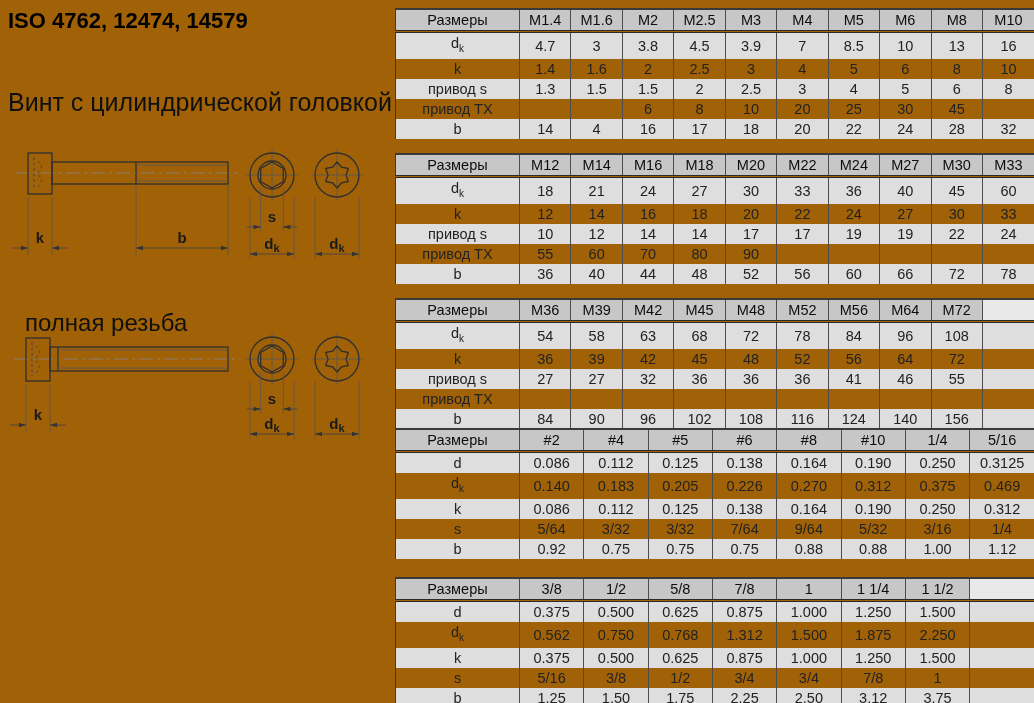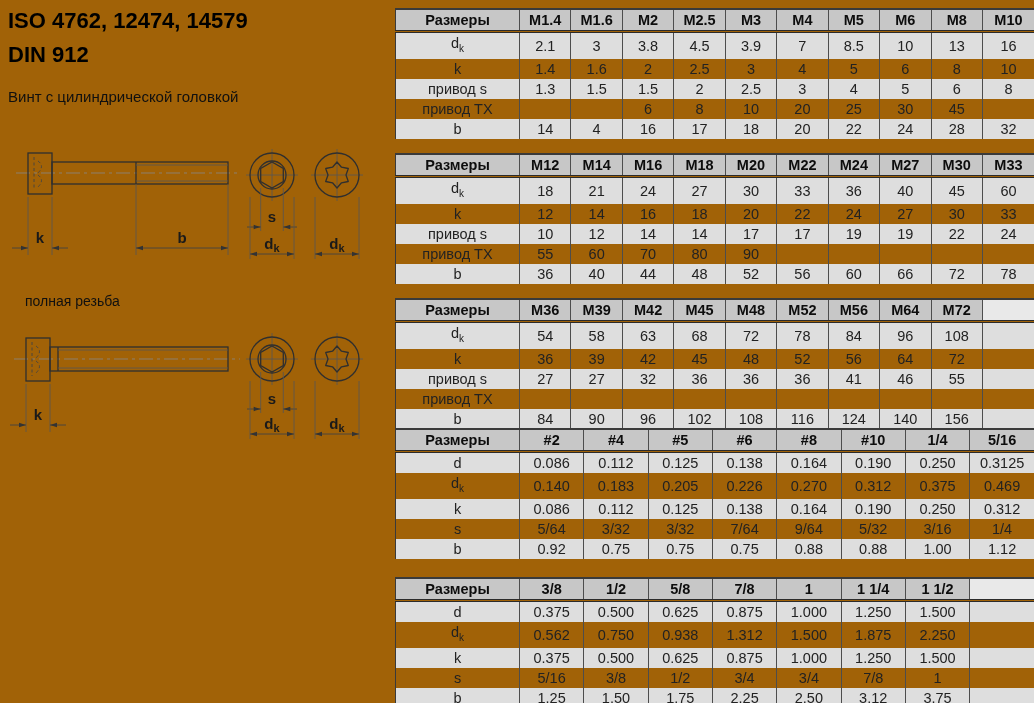--- a/index.html
+++ b/index.html
@@ -11,22 +11,22 @@
     --text-main:#1c1c1c;
   }
   html,body{margin:0;padding:0;background:#fff;}
   .page{
     position:relative;width:1034px;height:703px;background:#a16207;
     font-family:"Liberation Sans", sans-serif;color:var(--text-main);overflow:hidden;
   }
   
   .titleblock{position:absolute;left:8px;top:4px;}
   .title-line{font-size:22px;font-weight:bold;color:#000;line-height:34px;white-space:nowrap;}
-  .subtitle{position:absolute;left:8px;top:88px;font-size:15px;color:#101010;white-space:nowrap;}
-  .caption{position:absolute;left:25px;top:293px;font-size:14px;color:#101010;white-space:nowrap;}
+  .subtitle{position:absolute;left:8px;top:88px;font-size:25px;color:#101010;white-space:nowrap;}
+  .caption{position:absolute;left:25px;top:309px;font-size:24px;color:#101010;white-space:nowrap;}
   svg.drawing{position:absolute;left:0;}
   #drawing1{top:145px;}
   #drawing2{top:320px;}
   svg .outline{stroke:#2f2f2f;stroke-width:1.3;fill:none;}
   svg .thin{stroke:#555;stroke-width:0.8;fill:none;}
   svg .dim{stroke:#444;stroke-width:0.9;fill:none;}
   svg .cl{stroke:#888;stroke-width:0.8;fill:none;stroke-dasharray:14 4 3 4;}
   svg .hid{stroke:#444;stroke-width:0.9;fill:none;stroke-dasharray:3 2.5;}
   svg .ah{fill:#333;stroke:none;}
   svg text{font-family:"Liberation Sans",sans-serif;font-size:15px;font-weight:bold;fill:#1a1a1a;text-anchor:middle;}
@@ -37,41 +37,40 @@
     border-top:2px solid var(--border-dark);border-left:1px solid var(--border-dark);
   }
   .dim-table th,.dim-table td{
     padding:0;margin:0;text-align:center;vertical-align:middle;
     font-size:14.5px;height:20px;line-height:20px;
     border-left:1px solid var(--border-cell);
     overflow:hidden;white-space:nowrap;
   }
   .dim-table th:first-child,.dim-table td:first-child{border-left:none;}
   .dim-table thead th{
-    background:var(--header-bg);font-weight:bold;color:#0d0d0d;
+    background:var(--header-bg);font-weight:normal;color:#0d0d0d;
     border-bottom:3px double #2b2b2b;
   }
   .dim-table thead th.blank-col{background:var(--blank-header-bg);}
   .dim-table tbody tr.stripe td{background:var(--stripe-bg);}
   .dim-table td{color:#222;}
   .dim-table sub{font-size:10px;}
   #table-0{top:8px;}
   #table-1{top:153px;}
   #table-2{top:298px;}
   #table-3{top:428px;}
   #table-4{top:577px;}
 </style>
 </head>
 <body>
 
 <div class="page">
 
   <div class="titleblock">
     <div class="title-line">ISO 4762, 12474, 14579</div>
-    <div class="title-line">DIN 912</div>
   </div>
   <div class="subtitle">Винт с цилиндрической головкой</div>
 
   <svg id="drawing1" class="drawing" width="390" height="130" viewBox="0 0 390 130">
 
     <line class="cl" x1="16" y1="28" x2="240" y2="28"></line>
     <rect class="outline" x="28" y="8" width="24" height="41"></rect>
     <rect class="outline" x="52" y="17" width="176" height="22"></rect>
     <line class="outline" x1="136" y1="17" x2="136" y2="39"></line>
     <line class="thin" x1="136" y1="20" x2="228" y2="20"></line>
@@ -203,21 +202,21 @@
           <th>M4</th>
           <th>M5</th>
           <th>M6</th>
           <th>M8</th>
           <th>M10</th>
         </tr>
       </thead>
       <tbody>
         <tr class="stripe">
           <td><span>d</span><sub>k</sub></td>
-          <td>2.1</td>
+          <td>4.7</td>
           <td>3</td>
           <td>3.8</td>
           <td>4.5</td>
           <td>3.9</td>
           <td>7</td>
           <td>8.5</td>
           <td>10</td>
           <td>13</td>
           <td>16</td>
         </tr>
@@ -586,21 +585,21 @@
           <td>0.875</td>
           <td>1.000</td>
           <td>1.250</td>
           <td>1.500</td>
           <td></td>
         </tr>
         <tr>
           <td><span>d</span><sub>k</sub></td>
           <td>0.562</td>
           <td>0.750</td>
-          <td>0.938</td>
+          <td>0.768</td>
           <td>1.312</td>
           <td>1.500</td>
           <td>1.875</td>
           <td>2.250</td>
           <td></td>
         </tr>
         <tr class="stripe">
           <td><span>k</span></td>
           <td>0.375</td>
           <td>0.500</td>

